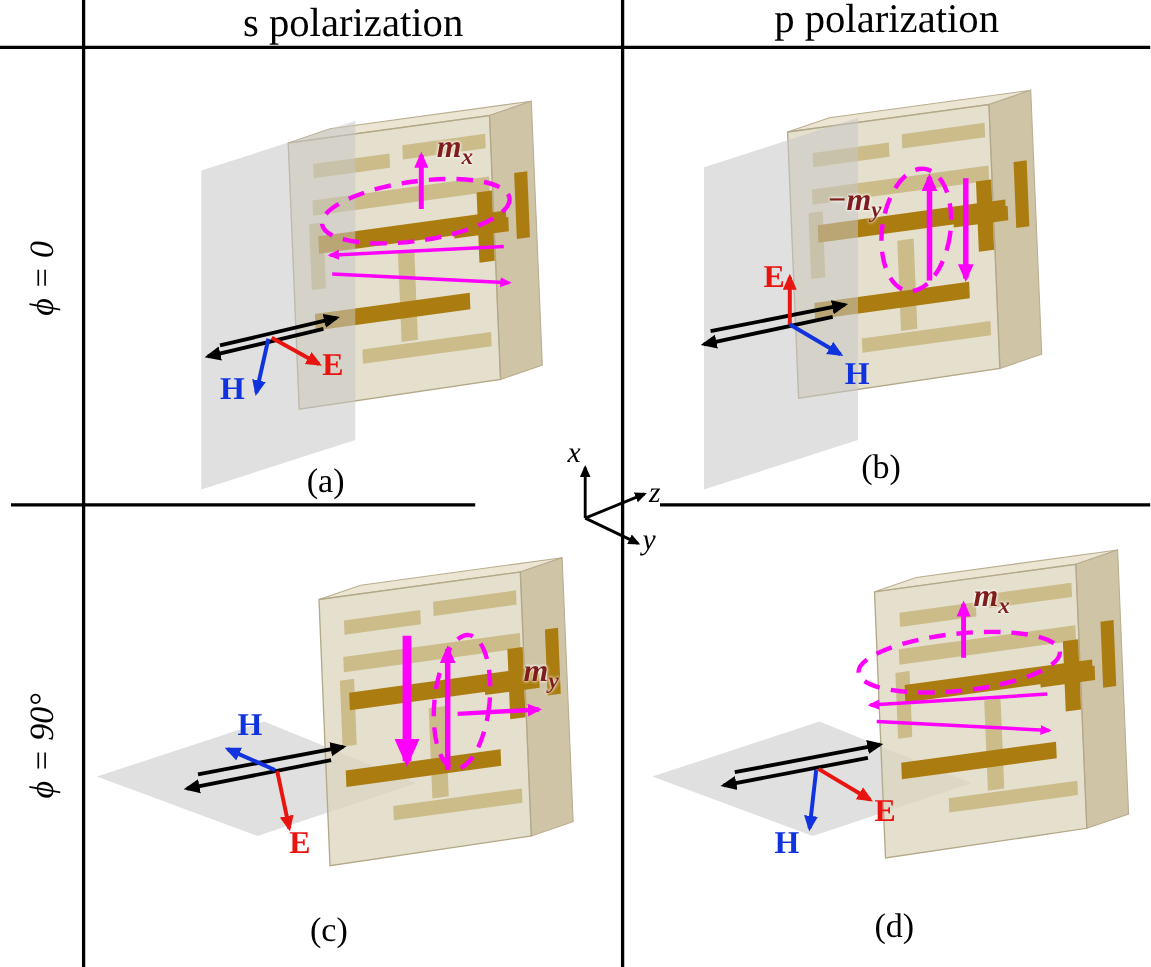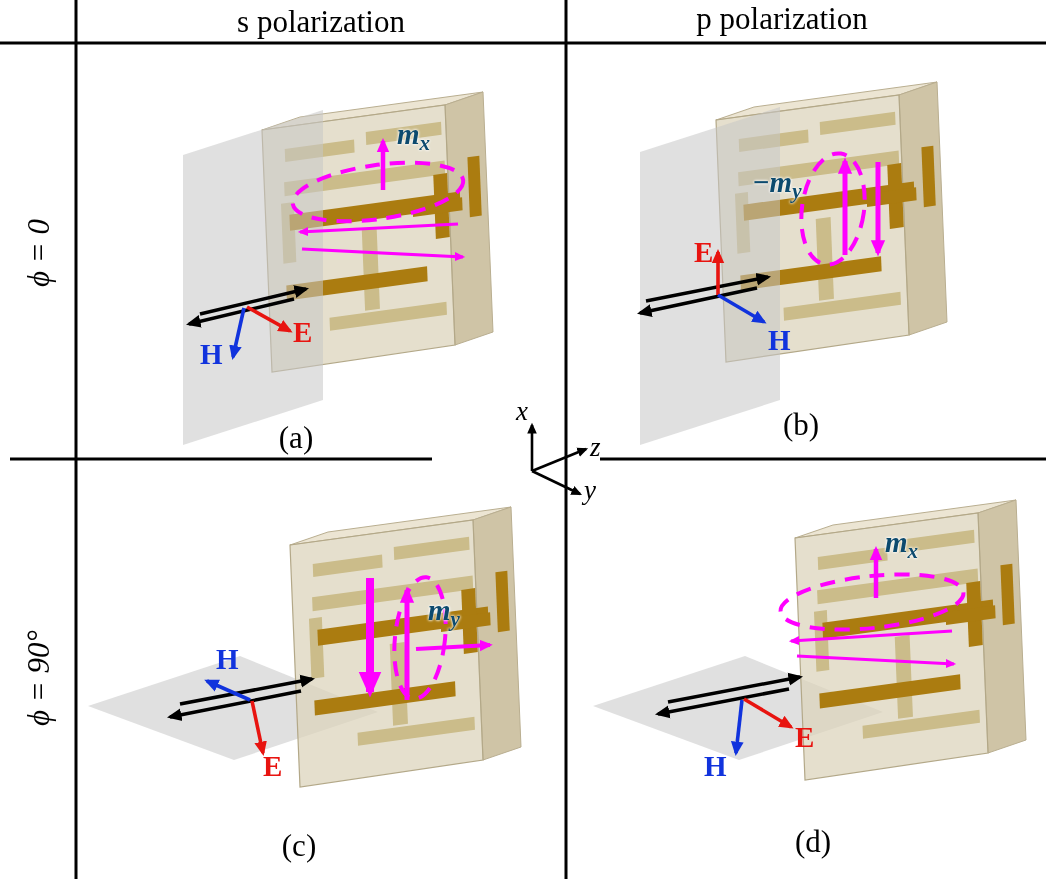--- a/index.html
+++ b/index.html
@@ -3,27 +3,27 @@
 <meta charset="utf-8">
 <style>
   html,body{margin:0;padding:0;background:#ffffff;}
   #fig{
     position:relative;width:1046px;height:879px;background:#ffffff;
     font-family:"Liberation Serif","DejaVu Serif",serif;overflow:hidden;color:#000;
   }
   #gfx{position:absolute;left:0;top:0;}
   .lbl{position:absolute;white-space:nowrap;line-height:1;}
   .ctr{transform:translate(-50%,-50%);}
-  .hdr{font-size:31px;text-align:right;}
+  .hdr{font-size:37px;text-align:right;}
   .rowlbl{font-size:31px;font-style:italic;transform:translate(-50%,-50%) rotate(-90deg);}
   .tag{font-size:31px;}
   .fld{font-weight:bold;font-size:29px;}
   .e{color:#e81410;}
   .h{color:#1133dd;}
-  .mlabel{color:#0c4a6e;font-style:italic;font-weight:bold;font-size:29px;
+  .mlabel{color:#7f1d1d;font-style:italic;font-weight:bold;font-size:29px;
           text-shadow:0 0 3px #fff,0 0 3px #fff;}
   .mlabel .msub{font-size:21px;vertical-align:-6px;}
   .axlbl{font-style:italic;font-size:27px;}
   .kline{stroke:#000;stroke-width:3.5;fill:none;}
   .eline{stroke:#e81410;stroke-width:3.6;fill:none;}
   .hline{stroke:#1133dd;stroke-width:3.6;fill:none;}
   .mline{stroke:#ff00ff;fill:none;}
   .mellipse{stroke:#ff00ff;stroke-width:4;fill:none;stroke-dasharray:15 10;}
   .plane{fill:#c6c6c6;fill-opacity:0.55;}
   .grid{stroke:#000;stroke-width:3;}
@@ -147,41 +147,41 @@
     </g>
 
     <g>
       <line class="axline" x1="532" y1="471" x2="532" y2="425" marker-end="url(#ah-k)"></line>
       <line class="axline" x1="532" y1="471" x2="586" y2="449" marker-end="url(#ah-k)"></line>
       <line class="axline" x1="532" y1="471" x2="580" y2="494" marker-end="url(#ah-k)"></line>
     </g>
   </svg>
 
   <div class="lbl ctr hdr" style="left:321px;top:21px;">s polarization</div>
-  <div class="lbl ctr hdr" style="left:782px;top:18px;">p polarization</div>
+  <div class="lbl ctr hdr" style="left:806px;top:18px;">p polarization</div>
 
   <div class="lbl rowlbl" style="left:38px;top:253px;">ϕ = 0</div>
   <div class="lbl rowlbl" style="left:38px;top:678px;">ϕ = 90°</div>
 
   <div class="lbl ctr tag" style="left:296px;top:437px;">(a)</div>
   <div class="lbl ctr tag" style="left:801px;top:424px;">(b)</div>
   <div class="lbl ctr tag" style="left:299px;top:845px;">(c)</div>
   <div class="lbl ctr tag" style="left:813px;top:841px;">(d)</div>
 
   <div class="lbl fld e" style="left:293px;top:318px;">E</div>
   <div class="lbl fld h" style="left:200px;top:340px;">H</div>
   <div class="lbl mlabel" style="left:397px;top:120px;"><span>m</span><span class="msub">x</span></div>
 
   <div class="lbl fld e" style="left:694px;top:238px;">E</div>
   <div class="lbl fld h" style="left:768px;top:326px;">H</div>
   <div class="lbl mlabel" style="left:752px;top:168px;"><span>−m</span><span class="msub">y</span></div>
 
   <div class="lbl fld h" style="left:216px;top:645px;">H</div>
   <div class="lbl fld e" style="left:263px;top:752px;">E</div>
-  <div class="lbl mlabel" style="left:428px;top:596px;"><span>m</span><span class="msub">y</span></div>
+  <div class="lbl mlabel" style="left:476px;top:596px;"><span>m</span><span class="msub">y</span></div>
 
   <div class="lbl fld h" style="left:704px;top:752px;">H</div>
   <div class="lbl fld e" style="left:795px;top:723px;">E</div>
   <div class="lbl mlabel" style="left:885px;top:528px;"><span>m</span><span class="msub">x</span></div>
 
   <div class="lbl axlbl" style="left:516px;top:398px;">x</div>
   <div class="lbl axlbl" style="left:590px;top:434px;">z</div>
   <div class="lbl axlbl" style="left:584px;top:477px;">y</div>
 
 </div>

